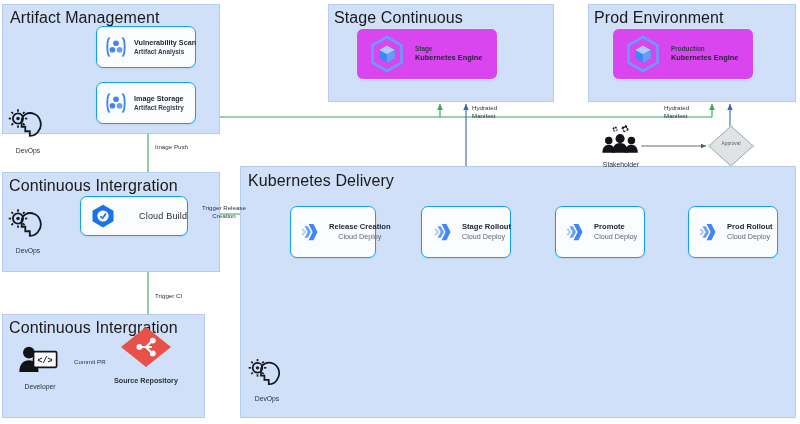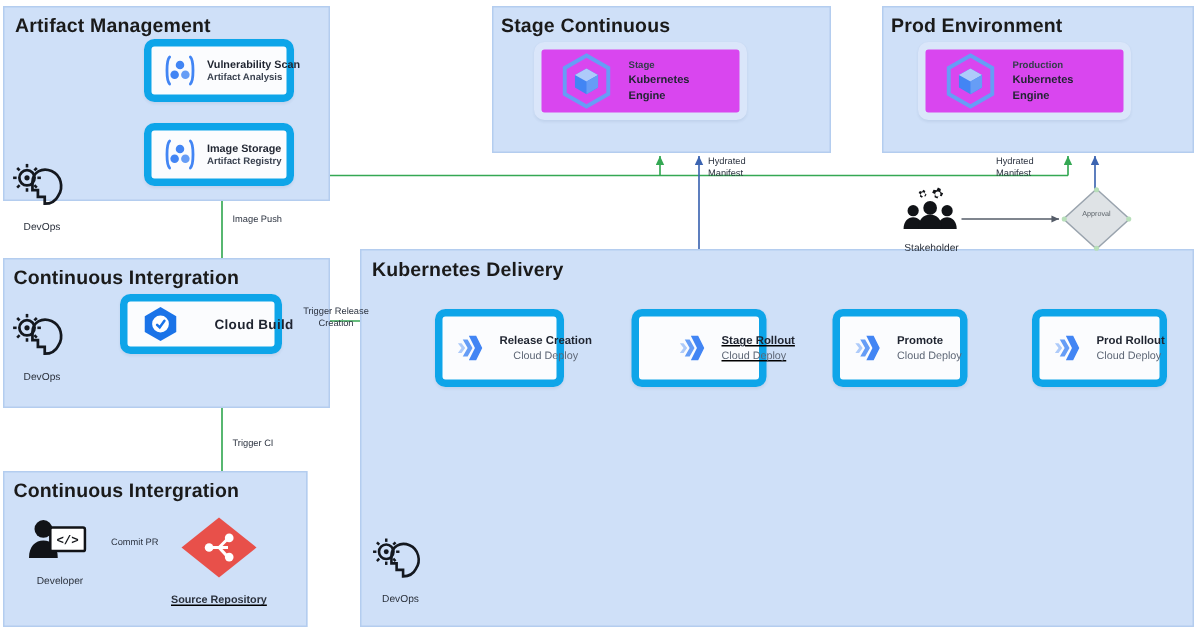--- a/index.html
+++ b/index.html
@@ -13,45 +13,45 @@
   #canvas { position: absolute; inset: 0; }
 
   
   .panel {
     position: absolute;
     background: #cfe0f8;
     border: 1px solid #b4cdef;
   }
   .panel-title {
     position: absolute;
-    font-size: 13px;
-    font-weight: bold;
+    font-size: 16px;
+    font-weight: normal;
     color: #1a1a1a;
     letter-spacing: .1px;
     white-space: nowrap;
   }
 
   
   .card {
     position: absolute;
     background: #fbfcfe;
-    border: 5px solid #0ea5e9;
+    border: 1px solid #0ea5e9;
     border-radius: 7px;
     display: flex;
     align-items: center;
     box-shadow: 0 1px 2px rgba(20,40,80,.07);
   }
   .card.tinted { background: #d946ef; border-color: #dae6fa; }
   .card .ico { flex: 0 0 auto; display: flex; align-items: center; justify-content: center; }
   .card .txt { display: flex; flex-direction: column; justify-content: center; }
   .t-main { font-size: 7.2px; font-weight: bold; color: #1f2430; line-height: 1.35; white-space: nowrap; }
   .t-sub  { font-size: 6.4px; color: #5d6675; line-height: 1.35; white-space: nowrap; }
   .t-main.lg { font-size: 7.6px; }
   .t-sub.lg  { font-size: 7.2px; }
-  .t-big { font-size: 9px; font-weight: bold; color: #1f2430; white-space: nowrap; letter-spacing:.2px;}
+  .t-big { font-size: 9px; font-weight: normal; color: #1f2430; white-space: nowrap; letter-spacing:.2px;}
 
   
   .stack .s1 { font-size: 6.4px; color: #343c4b; font-weight: bold; line-height: 1.45; }
   .stack .s2 { font-size: 7.4px; color: #1f2430; font-weight: bold; line-height: 1.45; }
 
   
   .actor { position: absolute; display: flex; flex-direction: column; align-items: center; }
   .actor-cap { font-size: 6.8px; color: #2b313c; margin-top: 3px; white-space: nowrap; }
   .actor-cap.b { font-weight: bold; font-size: 7.2px; }
 
@@ -245,21 +245,21 @@
         <path d="M8 9 L12 9 L16 16 L12 23 L8 23 L12 16 Z" fill="#669df6"></path>
         <path d="M4 12 L7 12 L10 16 L7 20 L4 20 L7 16 Z" fill="#aecbfa"></path>
       </svg>
     </span>
     <span class="txt" style="margin-left:5px;align-items:center;">
       <span class="t-main lg">Release Creation</span>
       <span class="t-sub lg">Cloud Deploy</span>
     </span>
   </div>
 
-  <div class="card" style="left:421px; top:206px; width:90px; height:52px; padding:0 24px;text-decoration:underline;">
+  <div class="card" style="left:421px; top:206px; width:90px; height:52px; padding:0 9px;">
     <span class="ico">
       <svg width="26" height="26" viewBox="0 0 32 32">
         <path d="M13 6 L19 6 L24 16 L19 26 L13 26 L18 16 Z" fill="#4285f4"></path>
         <path d="M8 9 L12 9 L16 16 L12 23 L8 23 L12 16 Z" fill="#669df6"></path>
         <path d="M4 12 L7 12 L10 16 L7 20 L4 20 L7 16 Z" fill="#aecbfa"></path>
       </svg>
     </span>
     <span class="txt" style="margin-left:5px;">
       <span class="t-main lg">Stage Rollout</span>
       <span class="t-sub lg">Cloud Deploy</span>
@@ -373,21 +373,21 @@
       <svg width="48" height="32" viewBox="0 0 52 34">
         <circle cx="14" cy="9" r="6.4" fill="#111317"></circle>
         <path d="M3.6 30 C3.6 21.5 8.3 17.4 14 17.4 C19.7 17.4 24.4 21.5 24.4 30 Z" fill="#111317"></path>
         <rect x="19" y="8" width="25" height="17" rx="1.4" fill="#ffffff" stroke="#111317" stroke-width="1.8"></rect>
         <text x="31.5" y="20.2" font-family="Liberation Mono, monospace" font-size="9" font-weight="bold" fill="#111317" text-anchor="middle">&lt;/&gt;</text>
       </svg>
     </span>
     <span class="actor-cap">Developer</span>
   </div>
 
-  <div class="actor" style="left:114px; top:343px;text-decoration:underline;">
+  <div class="actor" style="left:114px; top:325px;">
     <span>
       <svg width="54" height="44" viewBox="0 0 54 44">
         <path d="M27 2 L52 22 L27 42 L2 22 Z" fill="#e8504a"></path>
         <g stroke="#ffffff" stroke-width="2" fill="none">
           <path d="M21 22 L33 22"></path>
           <path d="M27 22 L33 16"></path>
         </g>
         <circle cx="20.4" cy="22" r="2.9" fill="#ffffff"></circle>
         <circle cx="33.8" cy="15.6" r="2.9" fill="#ffffff"></circle>
         <circle cx="33.8" cy="28.4" r="2.9" fill="#ffffff"></circle>

